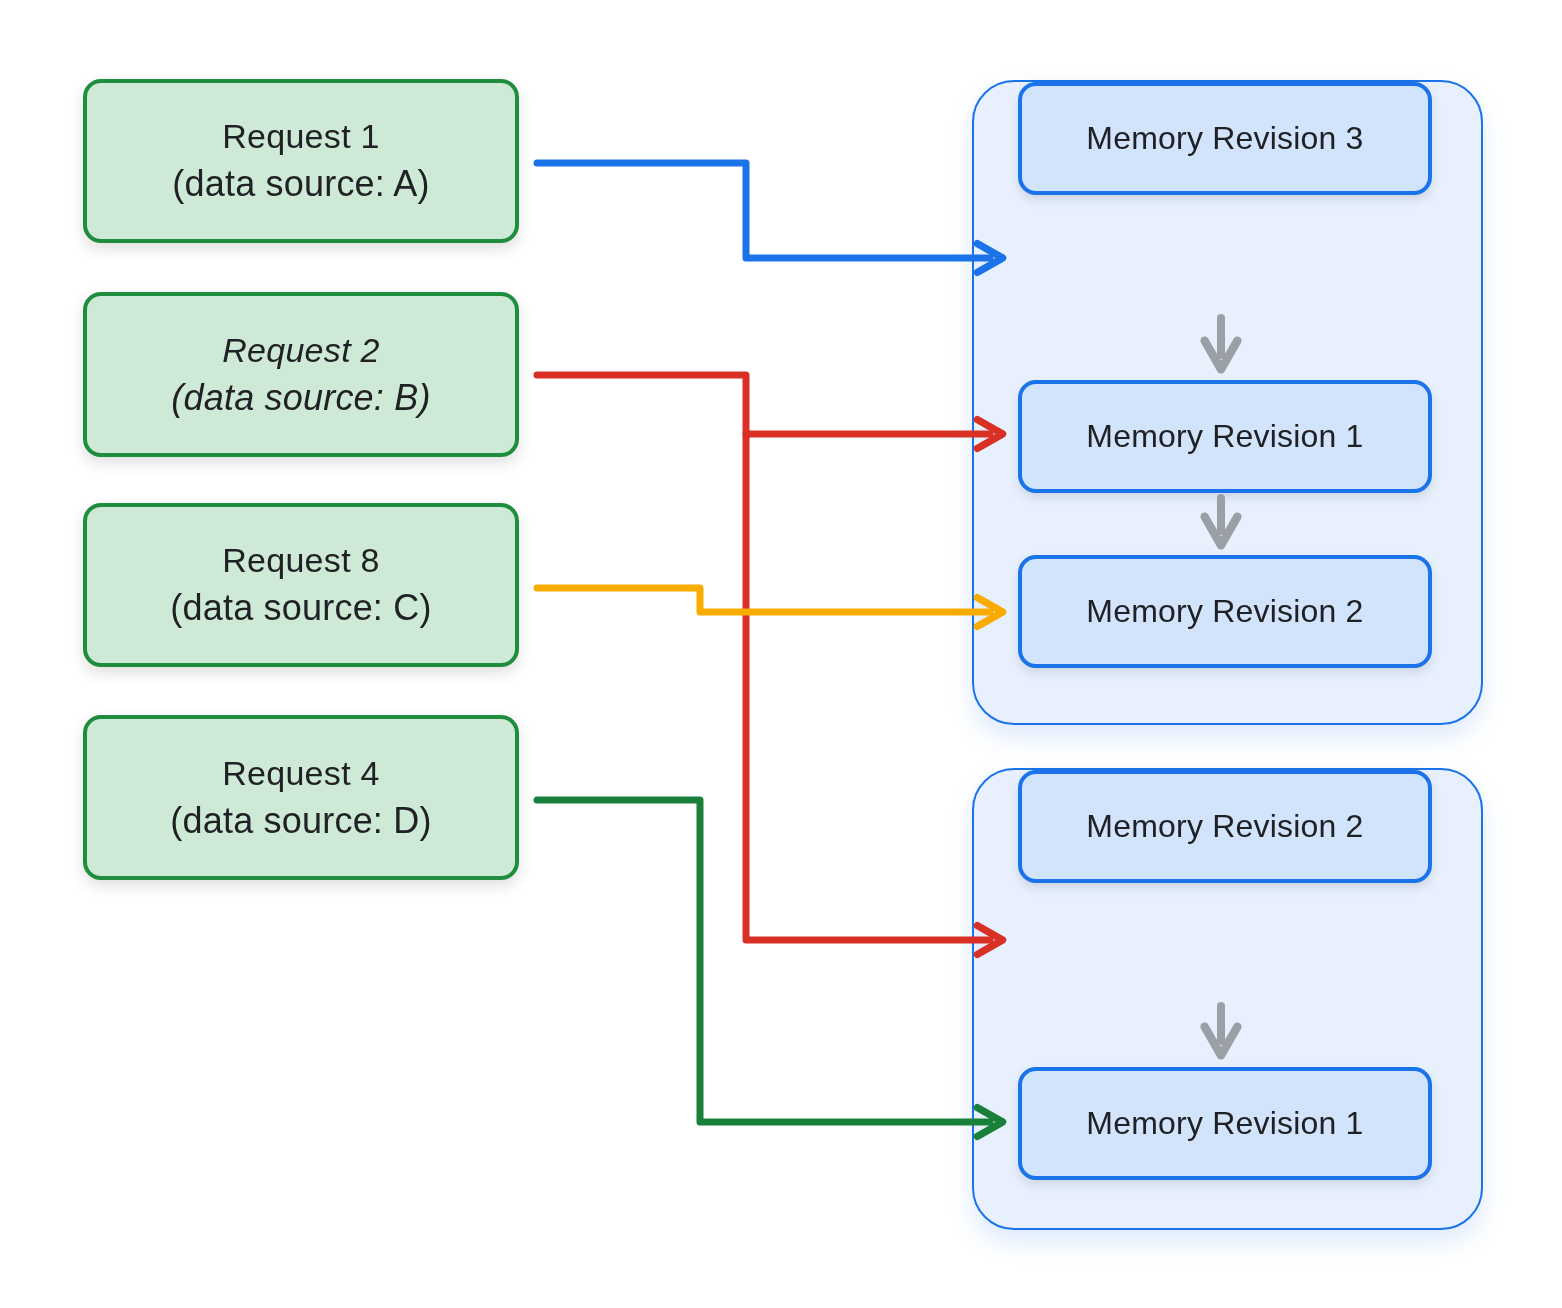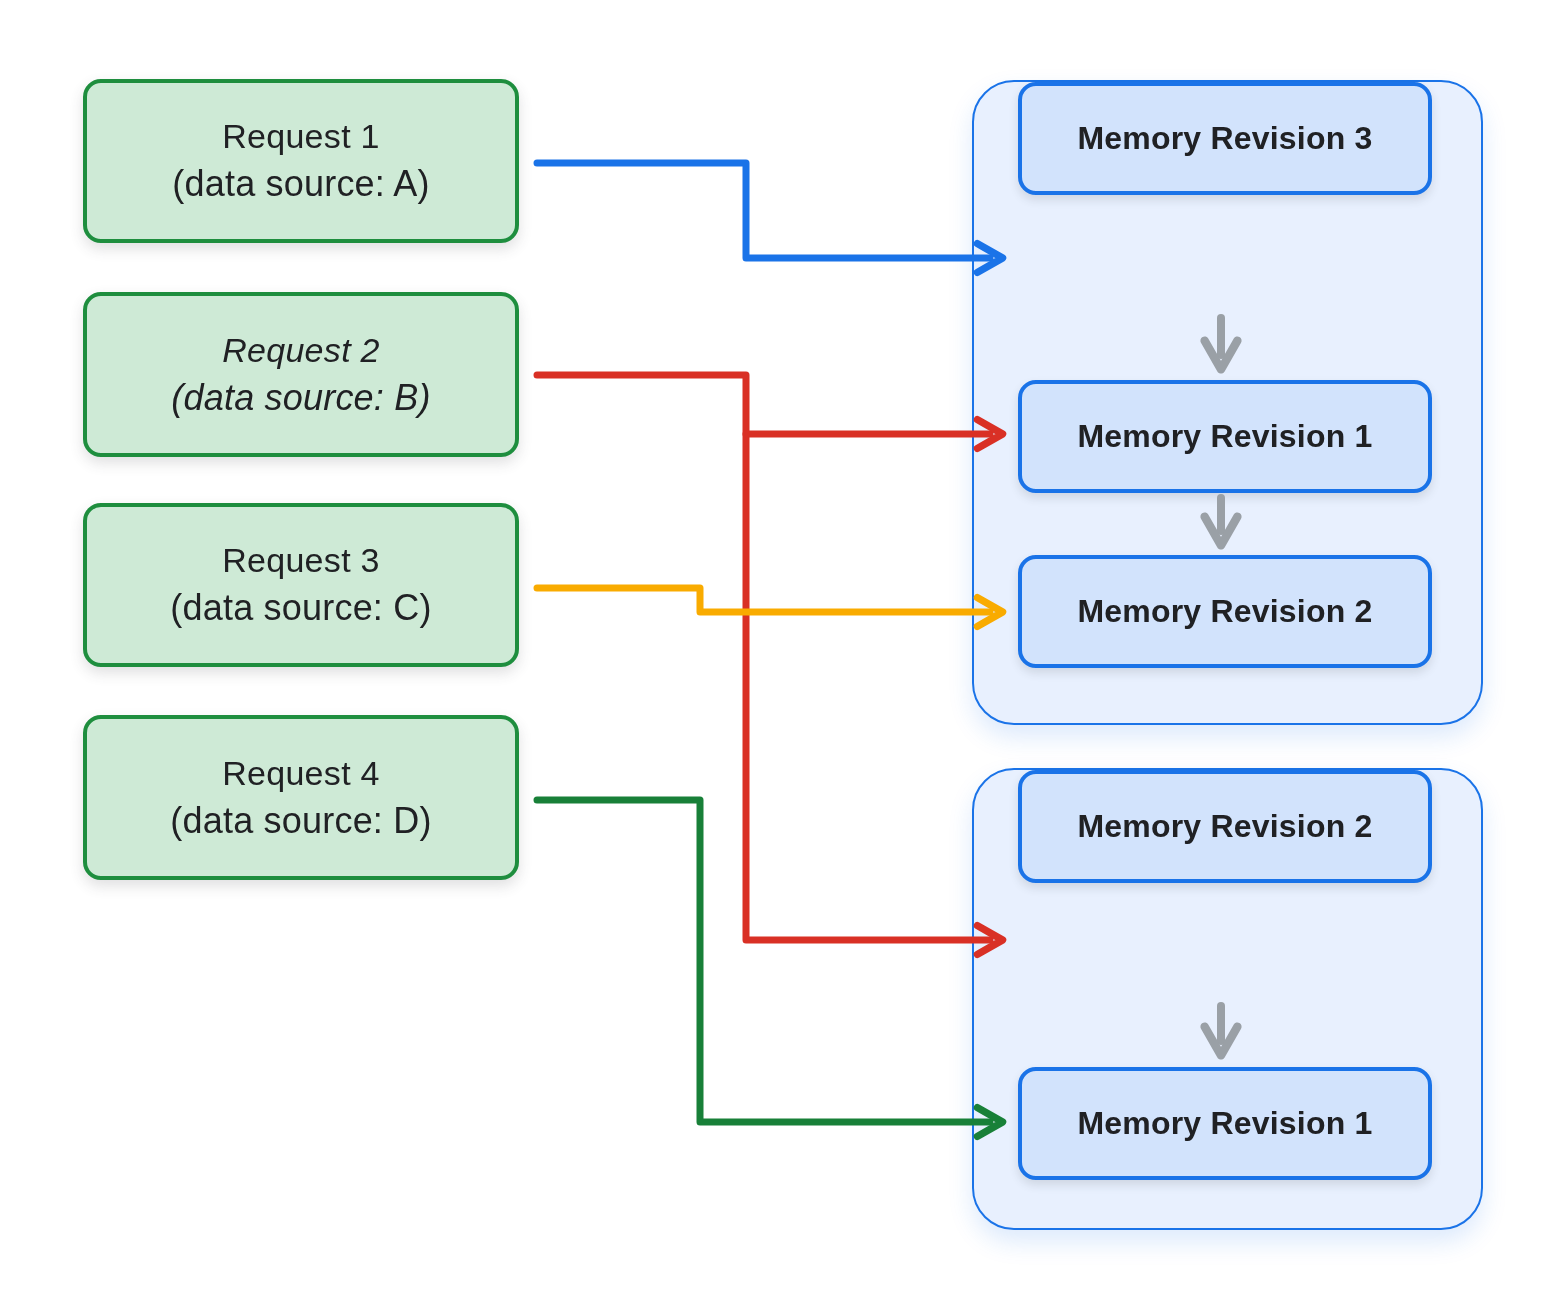--- a/index.html
+++ b/index.html
@@ -76,21 +76,21 @@
     height: 113px;
     box-sizing: border-box;
     background: #d2e3fc;
     border: 4px solid #1a73e8;
     border-radius: 18px;
     box-shadow: 0 5px 10px rgba(60,64,67,.14);
     display: flex;
     align-items: center;
     justify-content: center;
     font-size: 32px;
-    font-weight: 700;
+    font-weight: 400;
     letter-spacing: .2px;
   }
   #memory-1 .revision:nth-of-type(1) { top: 117px; }
   #memory-1 .revision:nth-of-type(2) { top: 298px; }
   #memory-1 .revision:nth-of-type(3) { top: 473px; }
   #memory-2 .revision:nth-of-type(1) { top: 117px; }
   #memory-2 .revision:nth-of-type(2) { top: 297px; }
 
   
   .connectors {
@@ -115,21 +115,21 @@
 
   <div class="request" id="request-1">
     <div class="request-title">Request 1</div>
     <div class="request-subtitle">(data source: A)</div>
   </div>
   <div class="request" id="request-2">
     <div class="request-title">Request 2</div>
     <div class="request-subtitle">(data source: B)</div>
   </div>
   <div class="request" id="request-3">
-    <div class="request-title">Request 3</div>
+    <div class="request-title">Request 8</div>
     <div class="request-subtitle">(data source: C)</div>
   </div>
   <div class="request" id="request-4">
     <div class="request-title">Request 4</div>
     <div class="request-subtitle">(data source: D)</div>
   </div>
 
   <div class="memory" id="memory-1">
     <div class="memory-title">Memory 1</div>
     <div class="revision">Memory Revision 1</div>

